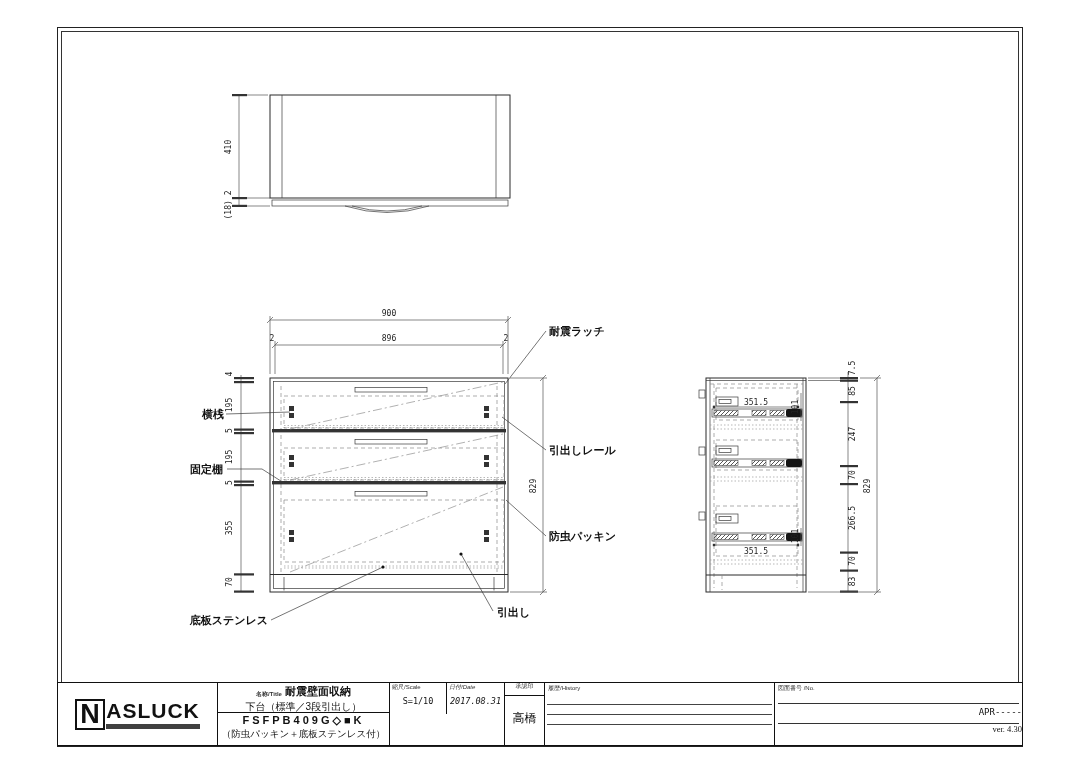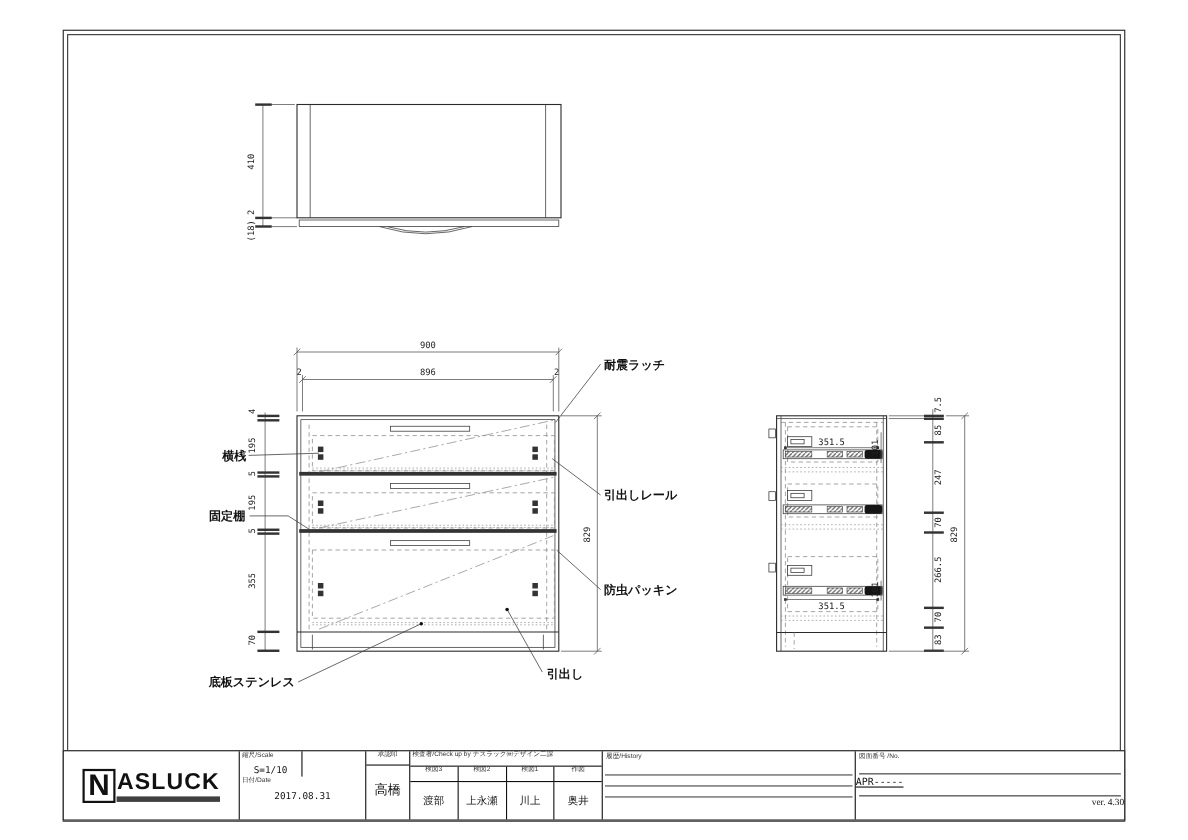--- a/index.html
+++ b/index.html
@@ -32,44 +32,44 @@
   .c-title .l1{display:flex;align-items:flex-end;justify-content:center;gap:3px;font-weight:700;font-size:11px;}
   .c-title .l1 .tiny{margin-bottom:1px;}
   .c-title .l2{font-size:10px;margin-top:1px;}
   .c-title .half2{padding-top:1px;}
   .c-title .model{font-size:11px;letter-spacing:3px;font-weight:600;}
   .c-title .note{font-size:9.5px;margin-top:1px;}
   .c-draw{width:115px;}
   .c-draw .r1{height:31px;border-bottom:1px solid #111;box-sizing:border-box;position:relative;}
   .c-draw .r1 .tiny{position:absolute;left:2px;top:1px;}
   .c-draw .dtype{text-align:center;font-size:12px;font-weight:700;margin-top:10px;}
-  .c-draw .r2{display:flex;height:31px;flex-direction:column;}
+  .c-draw .r2{display:flex;height:31px;}
   .c-draw .sc{width:57px;border-right:1px solid #111;box-sizing:border-box;position:relative;}
-  .c-draw .dt{flex:1;position:relative;}
+  .c-draw .dt{flex:1;position:relative;font-style:italic;}
   .c-draw .r2 .tiny{position:absolute;left:2px;top:1px;}
   .c-draw .val{text-align:center;font-size:8.5px;margin-top:13px;font-family:"DejaVu Sans Mono",monospace;}
   .c-appr{width:40px;}
   .c-appr .hd{height:12px;border-bottom:1px solid #111;text-align:center;}
   .c-appr .nm{text-align:center;font-size:12px;margin-top:14px;}
   .c-check{width:175px;display:flex;flex-direction:column;}
   .c-check .hd{height:13px;border-bottom:1px solid #111;padding-left:2px;}
   .c-check .cols{display:flex;height:13px;border-bottom:1px solid #111;}
   .c-check .cols>div{flex:1;border-right:1px solid #111;text-align:center;box-sizing:border-box;}
   .c-check .cols>div:last-child{border-right:none;}
   .c-check .names{display:flex;flex:1;}
   .c-check .names>div{flex:1;border-right:1px solid #111;text-align:center;font-size:9.5px;
       display:flex;align-items:center;justify-content:center;box-sizing:border-box;}
   .c-check .names>div:last-child{border-right:none;}
   .c-hist{width:230px;}
   .c-hist .tiny{position:absolute;left:3px;top:2px;}
   .c-hist .hline{position:absolute;left:2px;right:2px;border-bottom:0.9px solid #444;}
   .c-num{width:72px;flex:1;}
   .c-num .tiny{position:absolute;left:3px;top:2px;}
   .c-num .rule{position:absolute;left:3px;right:3px;border-bottom:0.9px solid #333;}
-  .c-num .v1{position:absolute;top:24px;width:100%;text-align:left;font-size:9px;font-family:"DejaVu Sans Mono",monospace;text-decoration:underline;}
+  .c-num .v1{position:absolute;top:24px;width:100%;text-align:right;font-size:9px;font-family:"DejaVu Sans Mono",monospace;}
   .c-num .v2{position:absolute;top:41px;width:100%;text-align:right;font-size:8.5px;font-family:Liberation Serif, serif;}
 </style>
 </head>
 <body>
 
 <div class="page">
   <div class="border-outer"></div>
   <div class="border-inner"></div>
 
   <svg width="1080" height="764" viewBox="0 0 1080 764">
@@ -310,51 +310,49 @@
     </g>
   </svg>
 
   <div class="tb">
     <div class="cell c-logo">
       <div class="logo">
         <span class="n">N</span>
           <span class="rest">ASLUCK</span>
       </div>
     </div>
+    <div class="cell c-title">
+      <div class="half1">
+        <div class="l1">
+          <span class="tiny">名称/Title</span>
+          <span>耐震壁面収納</span>
+        </div>
+        <div class="l2">下台（標準／3段引出し）</div>
+      </div>
+      <div class="half2">
+        <div class="model">FSFPB409G◇■K</div>
+        <div class="note">（防虫パッキン＋底板ステンレス付）</div>
+      </div>
+    </div>
     <div class="cell c-draw">
       <div class="r2">
         <div class="sc">
           <span class="tiny">縮尺/Scale</span>
           <div class="val">S=1/10</div>
         </div>
         <div class="dt">
           <span class="tiny">日付/Date</span>
           <div class="val">2017.08.31</div>
         </div>
       </div>
     </div>
     <div class="cell c-appr">
       <div class="hd tiny">承認印</div>
       <div class="nm">高橋</div>
     </div>
-    <div class="cell c-check">
-      <div class="hd tiny">検査者/Check up by ナスラック㈱デザイン二課</div>
-      <div class="cols">
-        <div class="tiny">検図3</div>
-        <div class="tiny">検図2</div>
-        <div class="tiny">検図1</div>
-        <div class="tiny">作図</div>
-      </div>
-      <div class="names">
-        <div>渡部</div>
-        <div>上永瀬</div>
-        <div>川上</div>
-        <div>奥井</div>
-      </div>
-    </div>
     <div class="cell c-hist">
       <span class="tiny">履歴/History</span>
       <div class="hline" style="top:21px"></div>
       <div class="hline" style="top:31px"></div>
       <div class="hline" style="top:41px"></div>
     </div>
     <div class="cell c-num">
       <span class="tiny">図面番号 /No.</span>
       <div class="rule" style="top:20px"></div>
       <div class="v1">APR-----</div>

